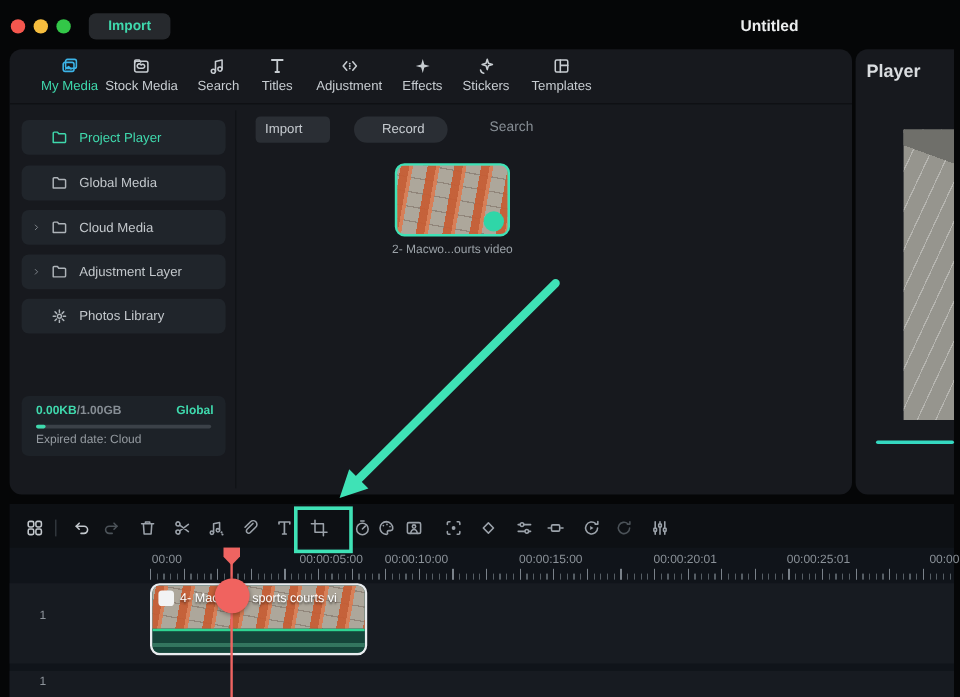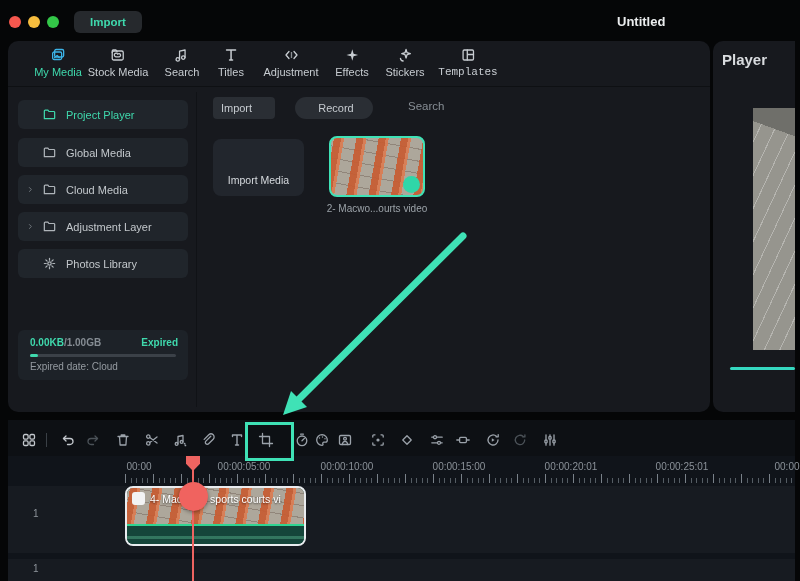--- a/index.html
+++ b/index.html
@@ -206,21 +206,21 @@
       </div>
       <div class="abs tab" style="left: 405px;">
         <span class="ic ti">
           <svg viewBox="0 0 16 16" fill="none" stroke="currentColor" stroke-width="1.3" stroke-linecap="round" stroke-linejoin="round">
             <path d="M8.6 2.4l1 3.3 3.3 1-3.3 1-1 3.3-1-3.3-3.3-1 3.3-1z"></path>
             <path d="M3 11.3c.2 1.6 1.1 2.5 2.7 2.7"></path>
           </svg>
         </span>
         <span>Stickers</span>
       </div>
-      <div class="abs tab" style="left: 468px; font-family: Liberation Mono, monospace;">
+      <div class="abs tab" style="left: 468px;">
         <span class="ic ti">
           <svg viewBox="0 0 16 16" fill="none" stroke="currentColor" stroke-width="1.3" stroke-linecap="round" stroke-linejoin="round">
             <rect x="2.8" y="3" width="10.4" height="10" rx="1.2"></rect>
             <path d="M7 3v10M7 7.5h6.2"></path>
           </svg>
         </span>
         <span>Templates</span>
       </div>
     </div>
   <div class="abs tab-divider"></div>
@@ -275,21 +275,21 @@
             <path d="M8 2.5v2M8 11.5v2M2.5 8h2M11.5 8h2M4.1 4.1l1.4 1.4M10.5 10.5l1.4 1.4M11.9 4.1l-1.4 1.4M5.5 10.5 4.1 11.9"></path>
           </svg>
         </span>
         <span class="lbl">Photos Library</span>
       </div>
     </div>
   <div class="abs side-divider"></div>
 
   <div class="abs storage">
     <div class="abs sto-used"><span>0.00KB</span><span class="sto-total">/1.00GB</span></div>
-    <div class="abs sto-expand">Expired</div>
+    <div class="abs sto-expand">Global</div>
     <div class="abs sto-bar">
         <div class="abs sto-fill"></div>
       </div>
     <div class="abs sto-exp">Expired date: Cloud</div>
     <span class="abs ic sto-sync"></span>
   </div>
   <span class="abs ic side-bottom-ic" style="left:26px;color:#9aa1a7;"></span>
   <span class="abs ic side-bottom-ic" style="left:58px;color:#4a5056;"></span>
   <span class="abs ic collapse"></span>
 
@@ -302,24 +302,20 @@
     <span>Record</span>
     <span class="ic" style="width:9px;height:9px;color:#9aa0a6;"></span>
   </div>
   <div class="abs search-wrap">
     <span class="ic" style="width:13px;height:13px;color:#878e95;"></span>
     <input class="search-input" placeholder="Search" style="">
   </div>
   <span class="abs ic" style="left:641px;top:99px;width:15px;height:15px;color:#9aa1a7;"></span>
   <span class="abs ic" style="left:666px;top:100px;width:14px;height:14px;color:#9aa1a7;"></span>
 
-  <div class="abs import-card">
-    <span class="ic" style="width:18px;height:18px;"></span>
-    <span>Import Media</span>
-  </div>
   <div class="abs thumb courts"></div>
   <div class="abs thumb-check">
       <span class="ic"></span>
     </div>
   <div class="abs thumb-caption">2- Macwo...ourts video</div>
 
   <div class="abs player-title">Player</div>
   <div class="abs player-view"></div>
   <div class="abs player-progress"></div>
   <span class="abs ic pctl" style="left:722px;"></span>
@@ -450,21 +446,21 @@
         </svg>
       </span>
     </div>
   <div class="abs tool-sep"></div>
   <div class="abs tool-highlight"></div>
 
   <span class="abs ic ruler-ic" style="left:20px;"></span>
   <span class="abs ic ruler-ic" style="left:46px;color:#35d1a5;"></span>
   <div id="ruler">
       <span class="abs ruler-label" style="left: 139px;">00:00</span>
-      <span class="abs ruler-label" style="left: 220px; padding-left: 48px;">00:00:05:00</span>
+      <span class="abs ruler-label" style="left: 252px; padding-left: 48px;">00:00:05:00</span>
       <span class="abs ruler-label" style="left: 347px;">00:00:10:00</span>
       <span class="abs ruler-label" style="left: 459px;">00:00:15:00</span>
       <span class="abs ruler-label" style="left: 571px;">00:00:20:01</span>
       <span class="abs ruler-label" style="left: 682px;">00:00:25:01</span>
       <span class="abs ruler-label" style="left: 787px;">00:00</span>
     </div>
   <div class="abs ticks"></div>
 
   <span class="abs ic trk-ic" style="left:15px;top:505px;"></span>
   <span class="abs trk-num" style="left:33px;top:508px;">1</span>

